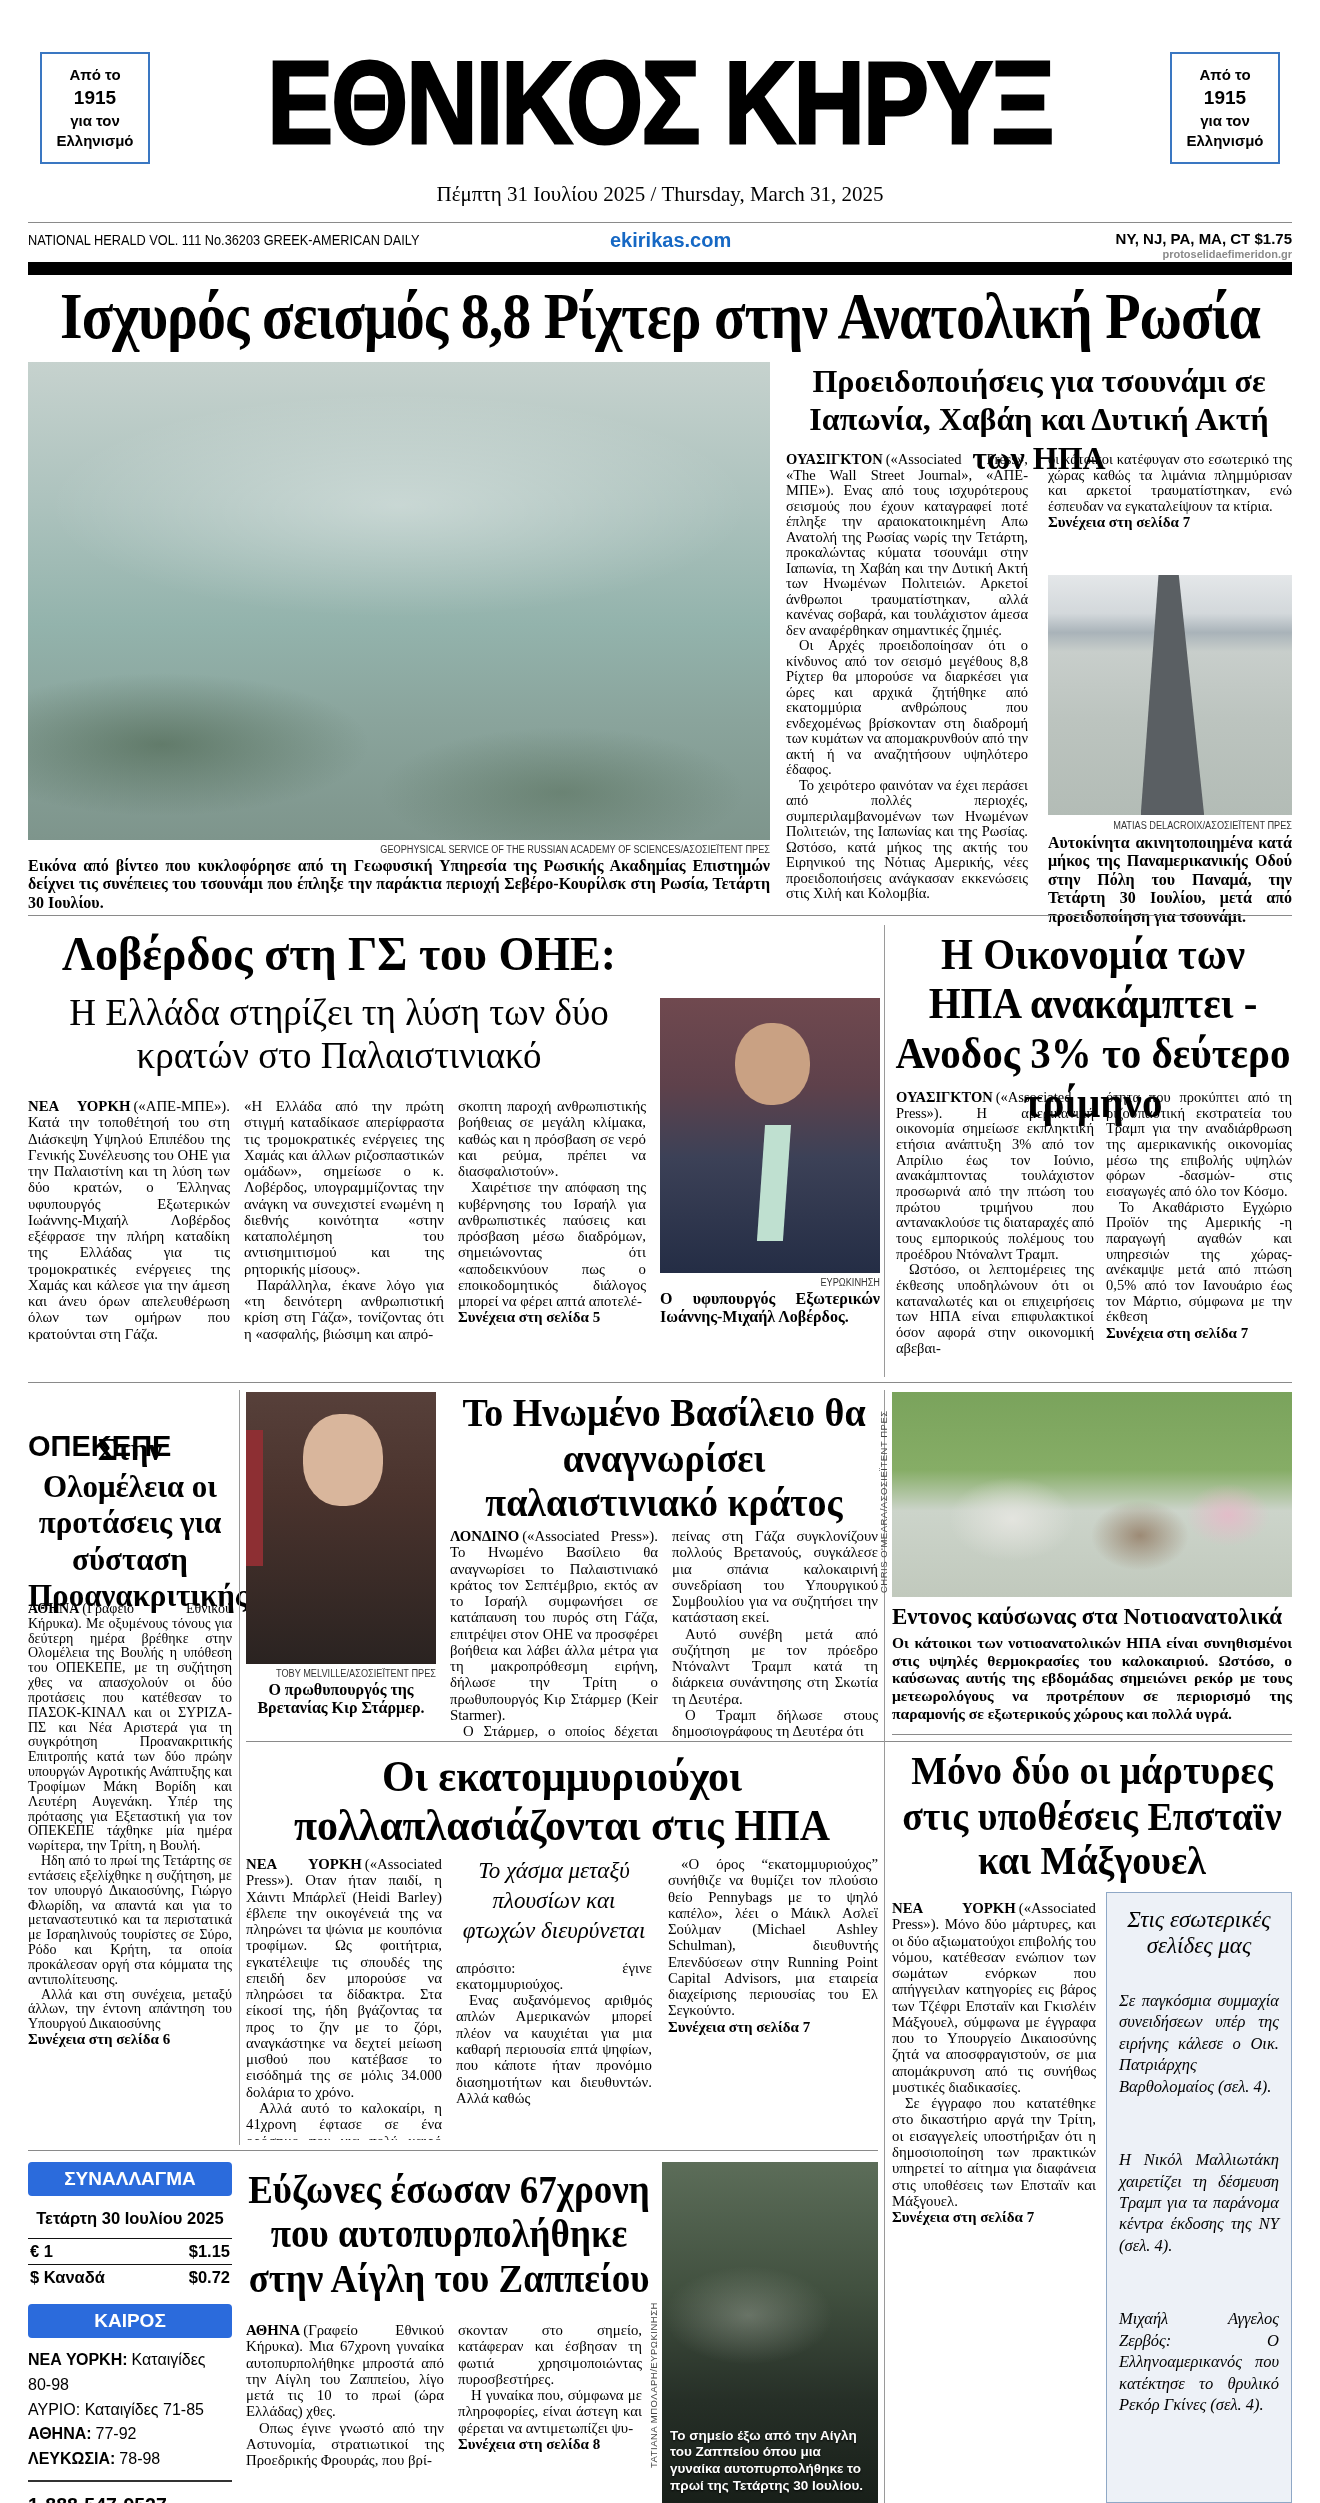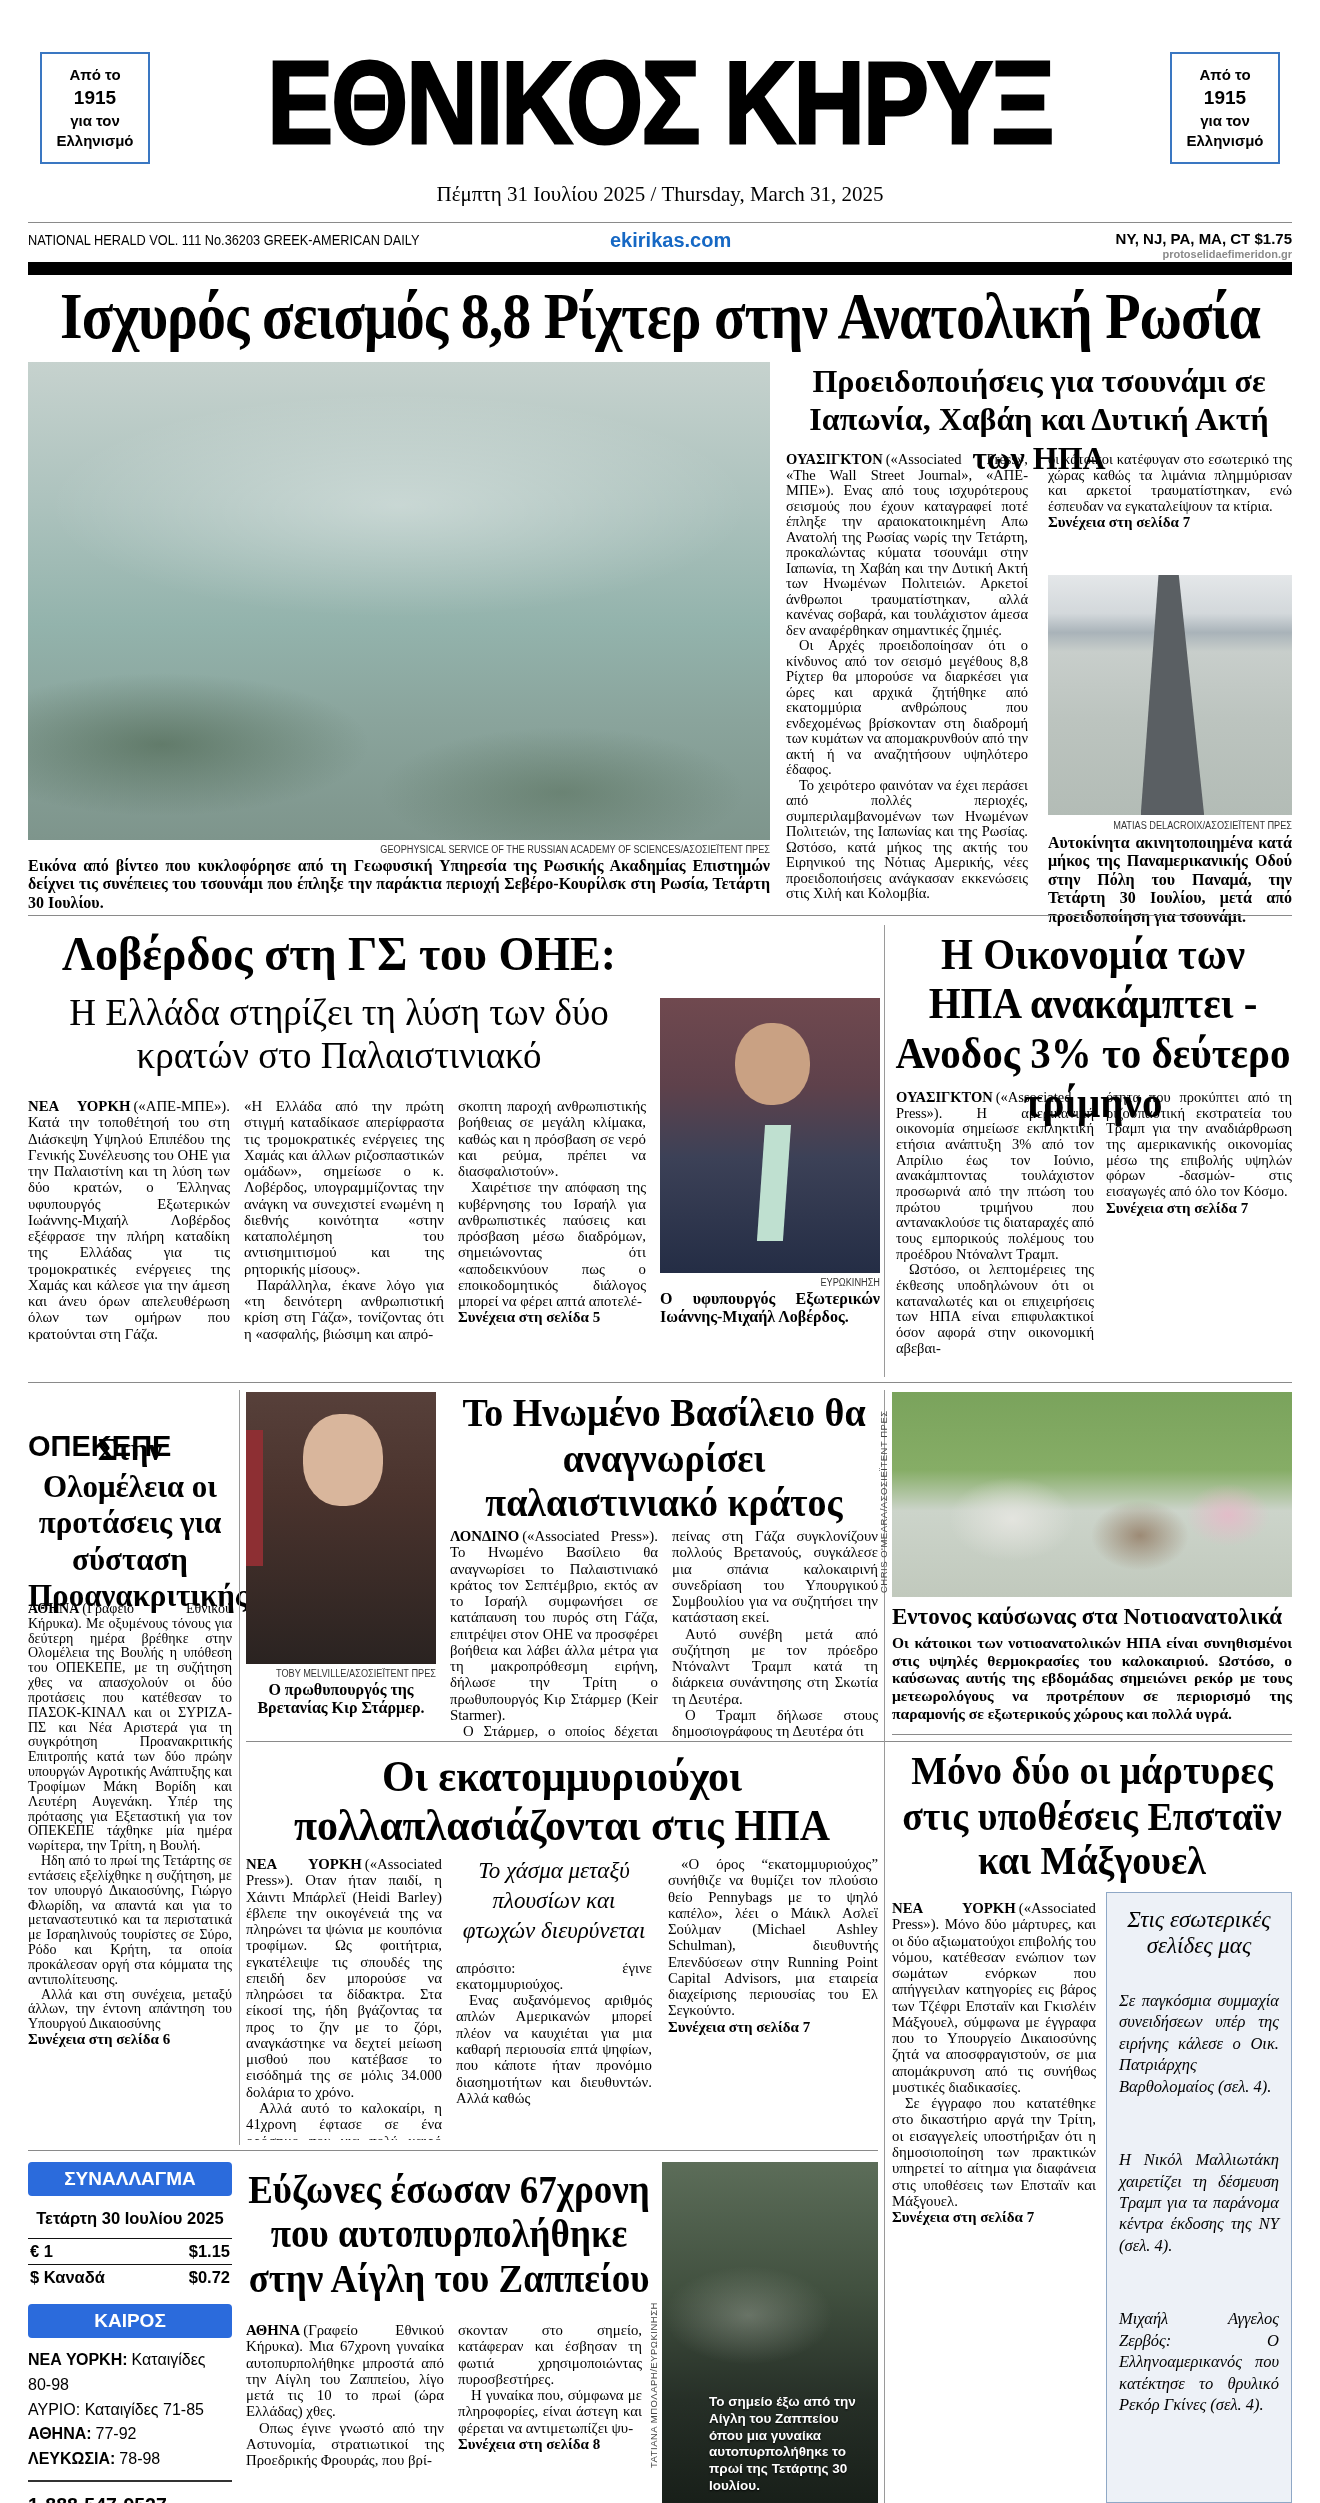--- a/index.html
+++ b/index.html
@@ -60,21 +60,21 @@
   .ph-heat { background:
       radial-gradient(ellipse 90px 60px at 30% 62%, rgba(230,230,225,.9), transparent 70%),
       radial-gradient(ellipse 70px 50px at 62% 70%, rgba(120,80,50,.55), transparent 70%),
       radial-gradient(ellipse 60px 45px at 84% 60%, rgba(232,183,200,.8), transparent 70%),
       linear-gradient(180deg,#7aa35c 0%,#86ad66 38%,#ccd4ca 58%,#c1c9bd 100%); }
   .ph-zappeion { background:
       radial-gradient(ellipse 120px 70px at 40% 45%, rgba(190,195,185,.35), transparent 70%),
       linear-gradient(180deg,#5c6d59 0%,#41503f 38%,#262f27 70%,#181f19 100%); }
   .ph-zappeion .ocapt { position:absolute; left:8px; right:8px; bottom:8px; color:#fff;
       font-family:"Liberation Sans",sans-serif; font-weight:bold; font-size:13.5px; line-height:1.25;
-      text-shadow:0 1px 2px rgba(0,0,0,.9); text-align:left;margin-left:39px; }
+      text-shadow:0 1px 2px rgba(0,0,0,.9); text-align:left; }
 
   .sec-head { text-align:center; font-weight:bold; line-height:1.1; transform:scaleY(1.06); transform-origin:center top; }
 
   .pq { font-style:italic; font-size:23px; line-height:1.3; text-align:center; margin-bottom:14px; }
 
   .bluebar { background:#2b6bdc; color:#fff; font-family:"Liberation Sans",sans-serif;
              font-weight:bold; font-size:19px; text-align:center; padding:6px 0; border-radius:4px; }
   .xch-date { font-family:"Liberation Sans",sans-serif; font-weight:bold; font-size:16.5px; text-align:center; margin:13px 0 10px; }
   .xch-row { display:flex; justify-content:space-between; font-family:"Liberation Sans",sans-serif;
              font-weight:bold; font-size:16.5px; padding:3px 2px; border-top:1.5px solid #111; }
@@ -172,20 +172,21 @@
 
   <div class="abs vrule" style="left:884px; top:925px; height:452px;"></div>
 
   <div class="abs sec-head" style="left:894px; top:930px; width:398px; font-size:41px; line-height:1.13;">Η Οικονομία των ΗΠΑ ανακάμπτει - Ανοδος 3% το δεύτερο τρίμηνο</div>
   <div class="abs art jt" style="left:896px; top:1090px; width:198px; height:268px; font-size:14.5px; line-height:1.08; overflow:hidden;">
     <p class="np"><b class="dl">ΟΥΑΣΙΓΚΤΟΝ</b><span>(«Associated Press»). Η αμερικανική οικονομία σημείωσε εκπληκτική ετήσια ανάπτυξη 3% από τον Απρίλιο έως τον Ιούνιο, ανακάμπτοντας τουλάχιστον προσωρινά από την πτώση του πρώτου τριμήνου που αντανακλούσε τις διαταραχές από τους εμπορικούς πολέμους του προέδρου Ντόναλντ Τραμπ.</span></p>
     <p>Ωστόσο, οι λεπτομέρειες της έκθεσης υποδηλώνουν ότι οι καταναλωτές και οι επιχειρήσεις των ΗΠΑ είναι επιφυλακτικοί όσον αφορά στην οικονομική αβεβαι-</p>
   </div>
   <div class="abs art jt" style="left:1106px; top:1090px; width:186px; height:268px; font-size:14.5px; line-height:1.08; overflow:hidden;">
     <p class="np">ότητα που προκύπτει από τη ριζοσπαστική εκστρατεία του Τραμπ για την αναδιάρθρωση της αμερικανικής οικονομίας μέσω της επιβολής υψηλών φόρων -δασμών- στις εισαγωγές από όλο τον Κόσμο.</p>
+    <p>Το Ακαθάριστο Εγχώριο Προϊόν της Αμερικής -η παραγωγή αγαθών και υπηρεσιών της χώρας- ανέκαμψε μετά από πτώση 0,5% από τον Ιανουάριο έως τον Μάρτιο, σύμφωνα με την έκθεση</p>
     <p class="cont">Συνέχεια στη σελίδα 7</p>
   </div>
 
   <div class="abs hrule" style="left:28px; top:1382px; width:1264px;"></div>
 
   <div class="abs sans" style="left:28px; top:1392px; width:204px; font-size:29px; font-weight:bold; text-align:left;margin-top:38px;">ΟΠΕΚΕΠΕ</div>
   <div class="abs" style="left:28px; top:1432px; width:204px; font-size:31px; font-weight:bold; line-height:1.18; text-align:center;">Στην Ολομέλεια οι προτάσεις για σύσταση Προανακριτικής</div>
   <div class="abs art jt" style="left:28px; top:1602px; width:204px; height:540px; font-size:14px; line-height:1.06; overflow:hidden;">
     <p class="np"><b class="dl">ΑΘΗΝΑ</b><span>(Γραφείο Εθνικού Κήρυκα). Με οξυμένους τόνους για δεύτερη ημέρα βρέθηκε στην Ολομέλεια της Βουλής η υπόθεση του ΟΠΕΚΕΠΕ, με τη συζήτηση χθες να απασχολούν οι δύο προτάσεις που κατέθεσαν το ΠΑΣΟΚ-ΚΙΝΑΛ και οι ΣΥΡΙΖΑ-ΠΣ και Νέα Αριστερά για τη συγκρότηση Προανακριτικής Επιτροπής κατά των δύο πρώην υπουργών Αγροτικής Ανάπτυξης και Τροφίμων Μάκη Βορίδη και Λευτέρη Αυγενάκη. Υπέρ της πρότασης για Εξεταστική για τον ΟΠΕΚΕΠΕ τάχθηκε μία ημέρα νωρίτερα, την Τρίτη, η Βουλή.</span></p>
     <p>Ηδη από το πρωί της Τετάρτης σε εντάσεις εξελίχθηκε η συζήτηση, με τον υπουργό Δικαιοσύνης, Γιώργο Φλωρίδη, να απαντά και για το μεταναστευτικό και τα περιστατικά με Ισραηλινούς τουρίστες σε Σύρο, Ρόδο και Κρήτη, τα οποία προκάλεσαν οργή στα κόμματα της αντιπολίτευσης.</p>

